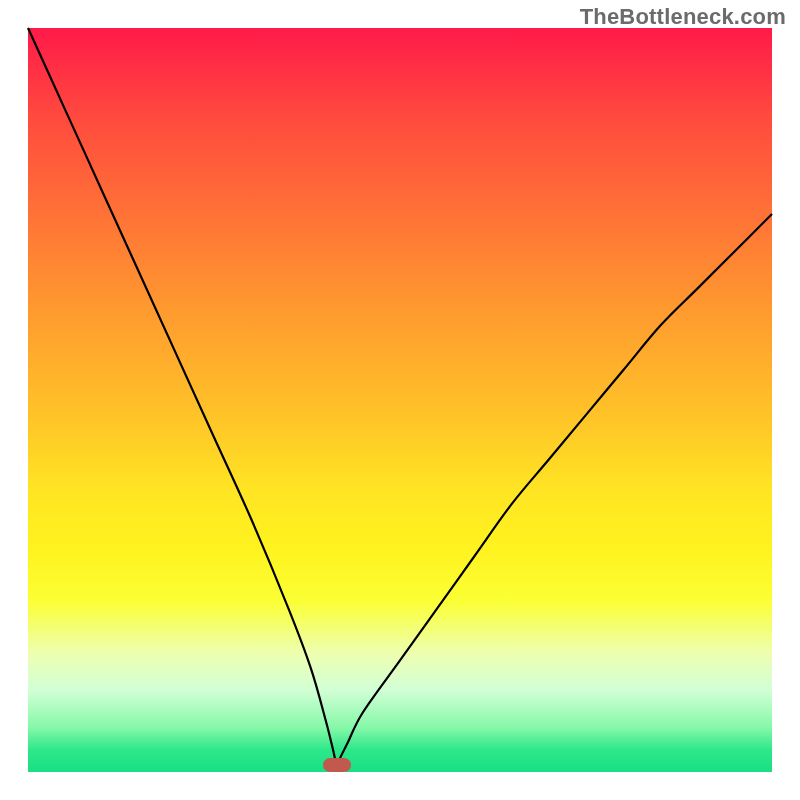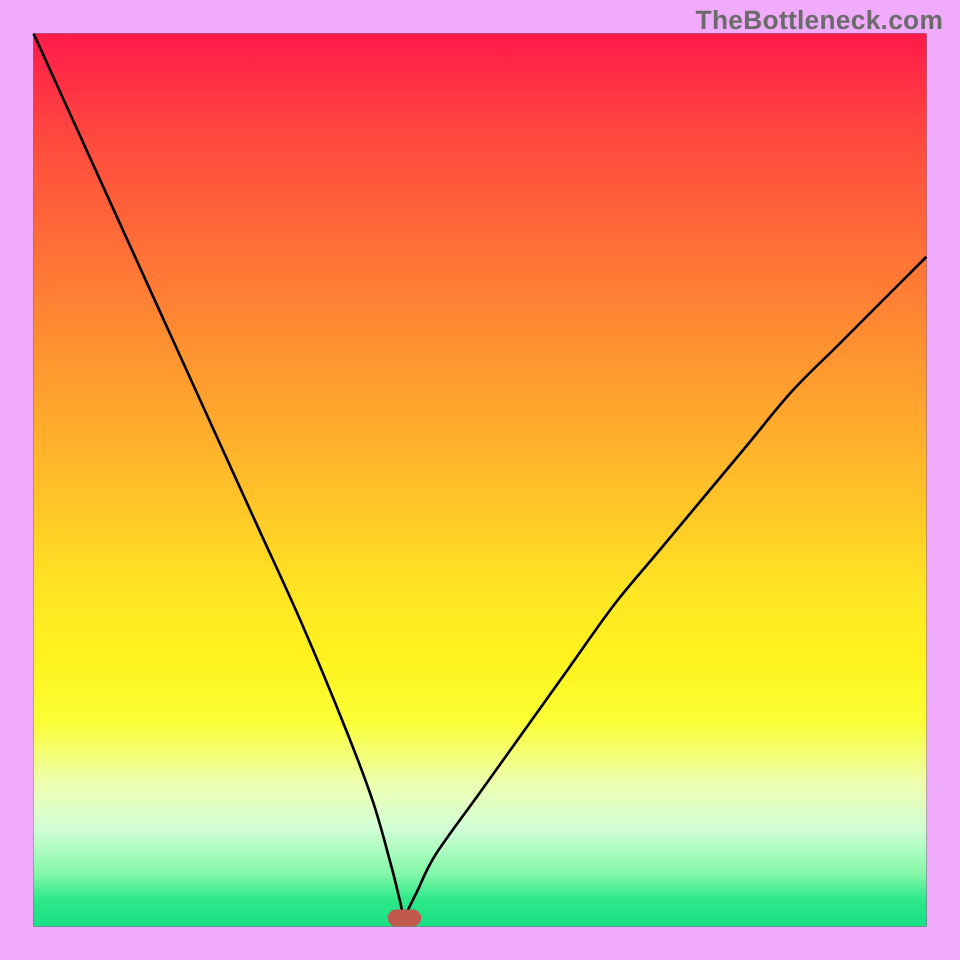--- a/index.html
+++ b/index.html
@@ -8,21 +8,21 @@
     width: 800px;
     height: 800px;
     background: #000;
     overflow: hidden;
     font-family: Arial, Helvetica, sans-serif;
   }
   .frame {
     position: relative;
     width: 800px;
     height: 800px;
-    background: #f0abfc;
+    background: #ffffff;
   }
   .watermark {
     position: absolute;
     top: 4px;
     right: 14px;
     color: #6b6b6b;
     font-size: 22px;
     font-weight: 600;
     letter-spacing: 0.2px;
     user-select: none;

